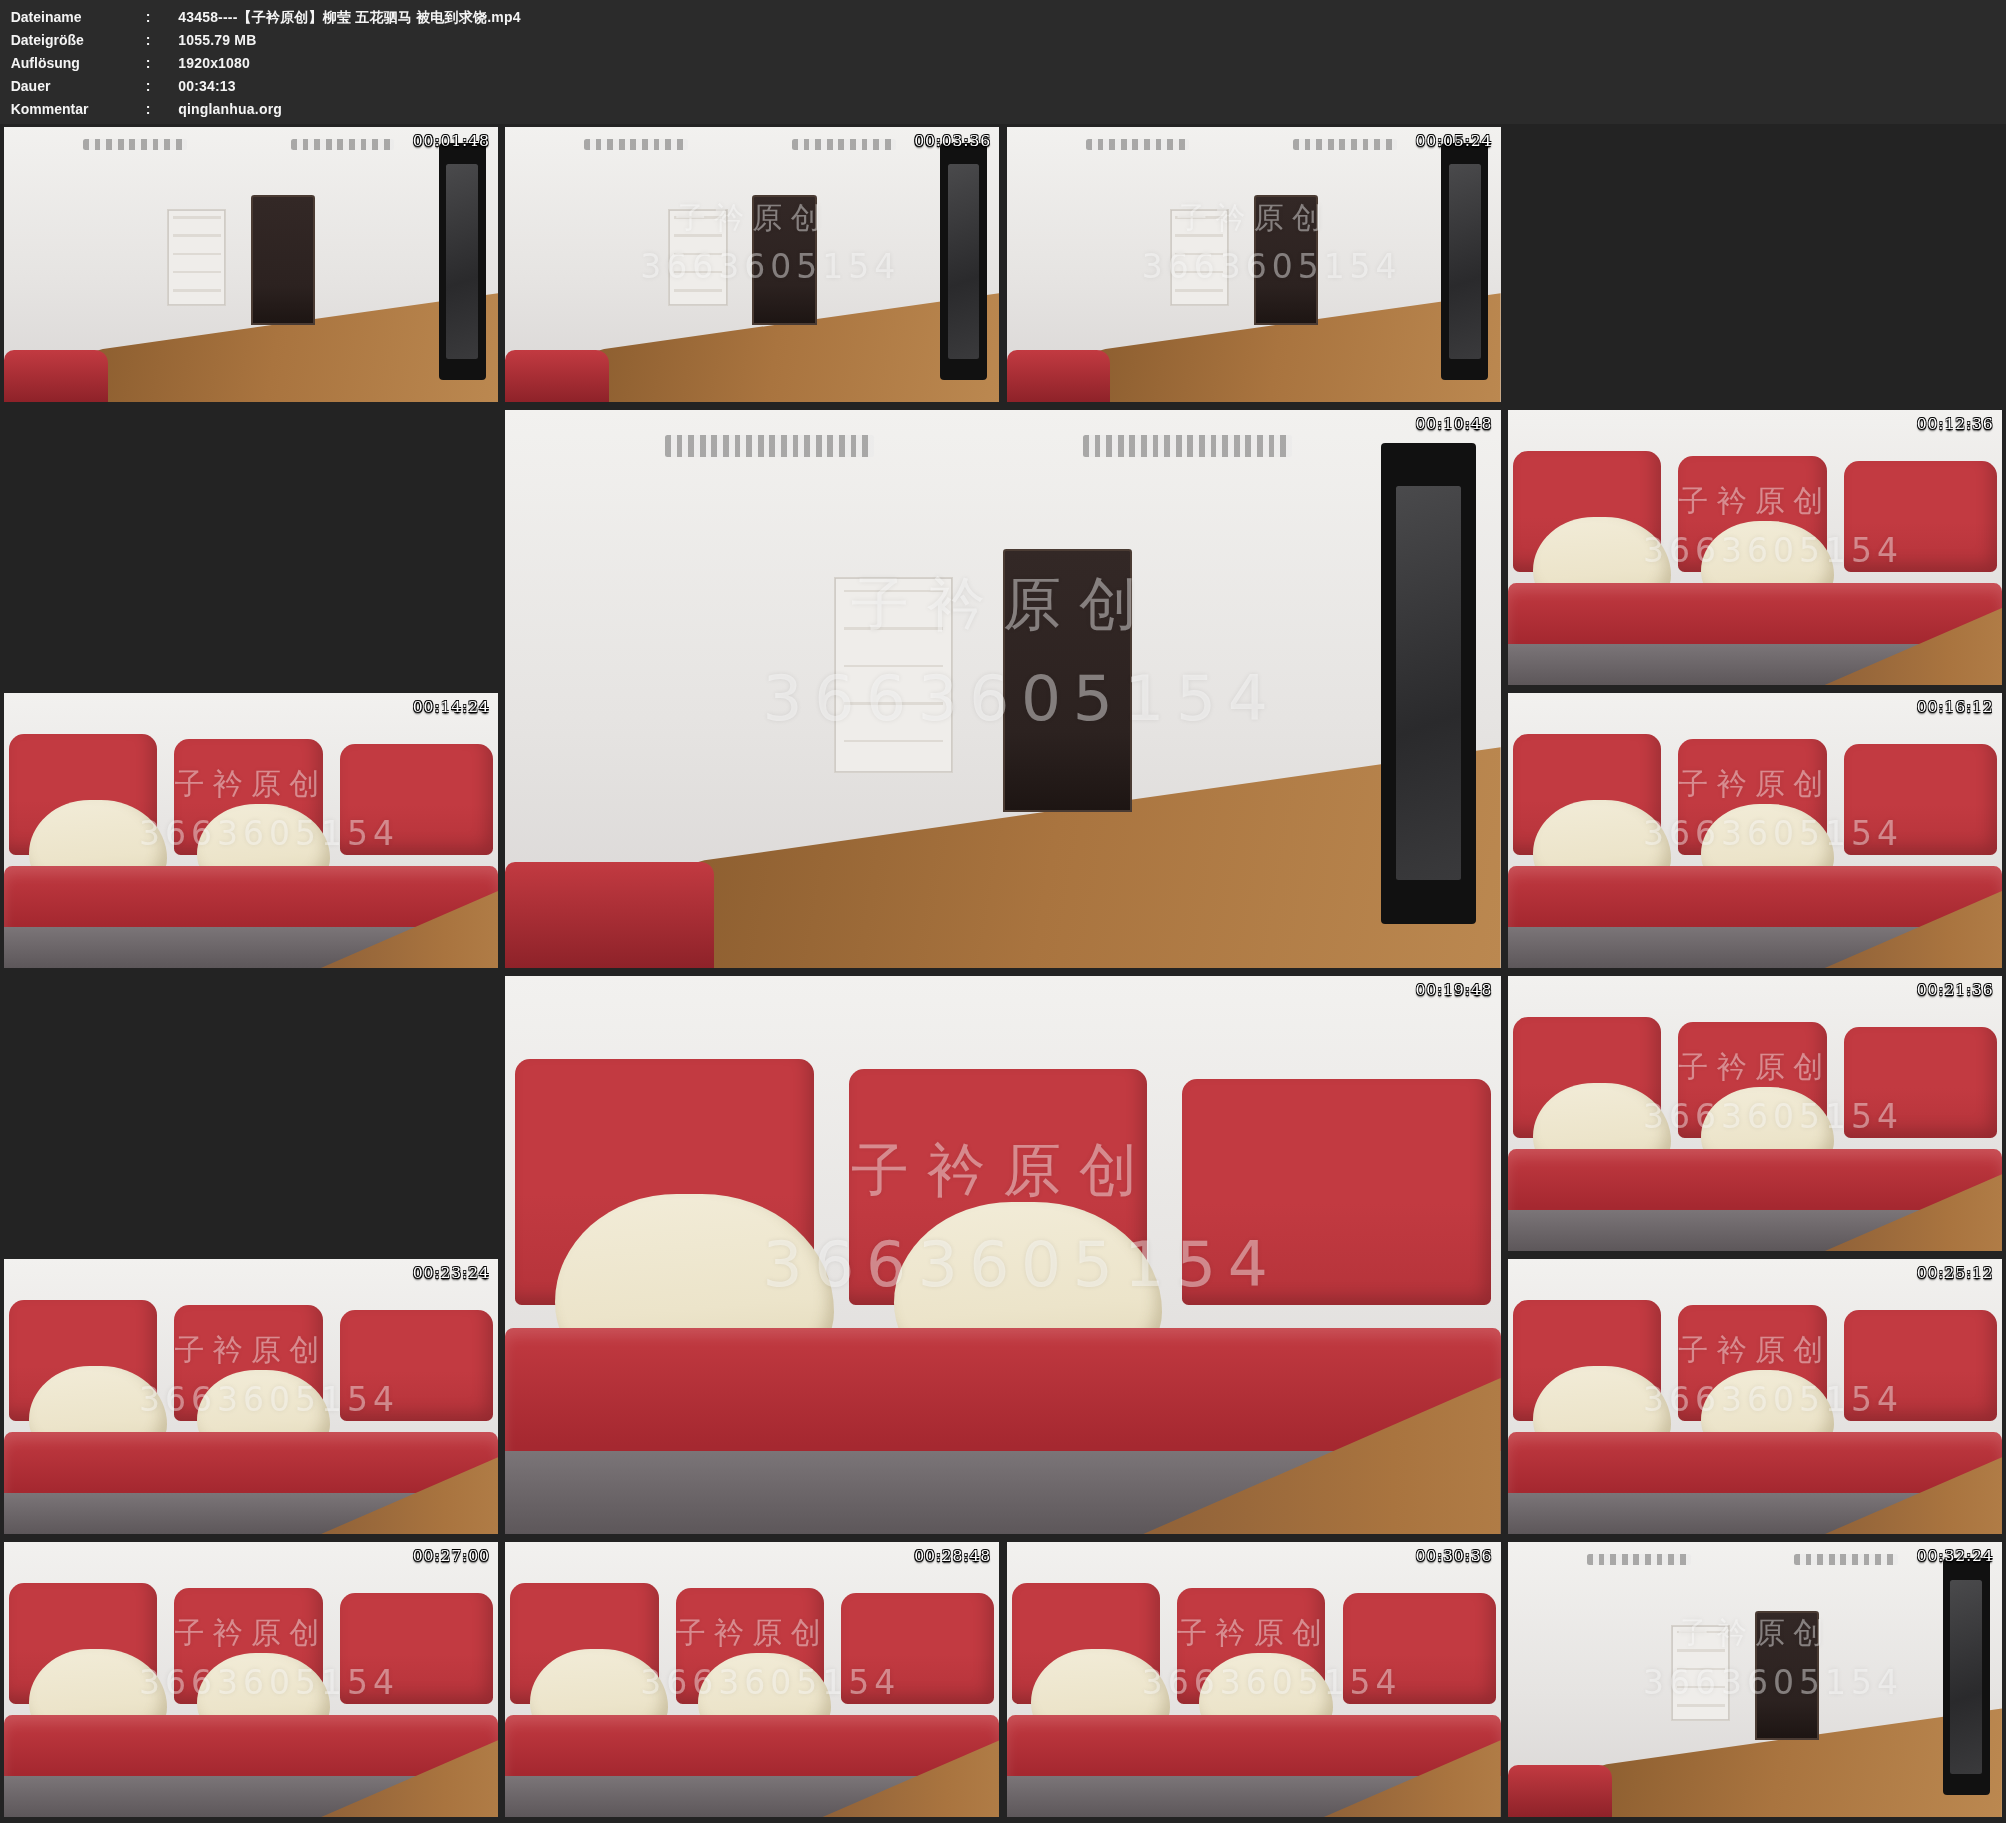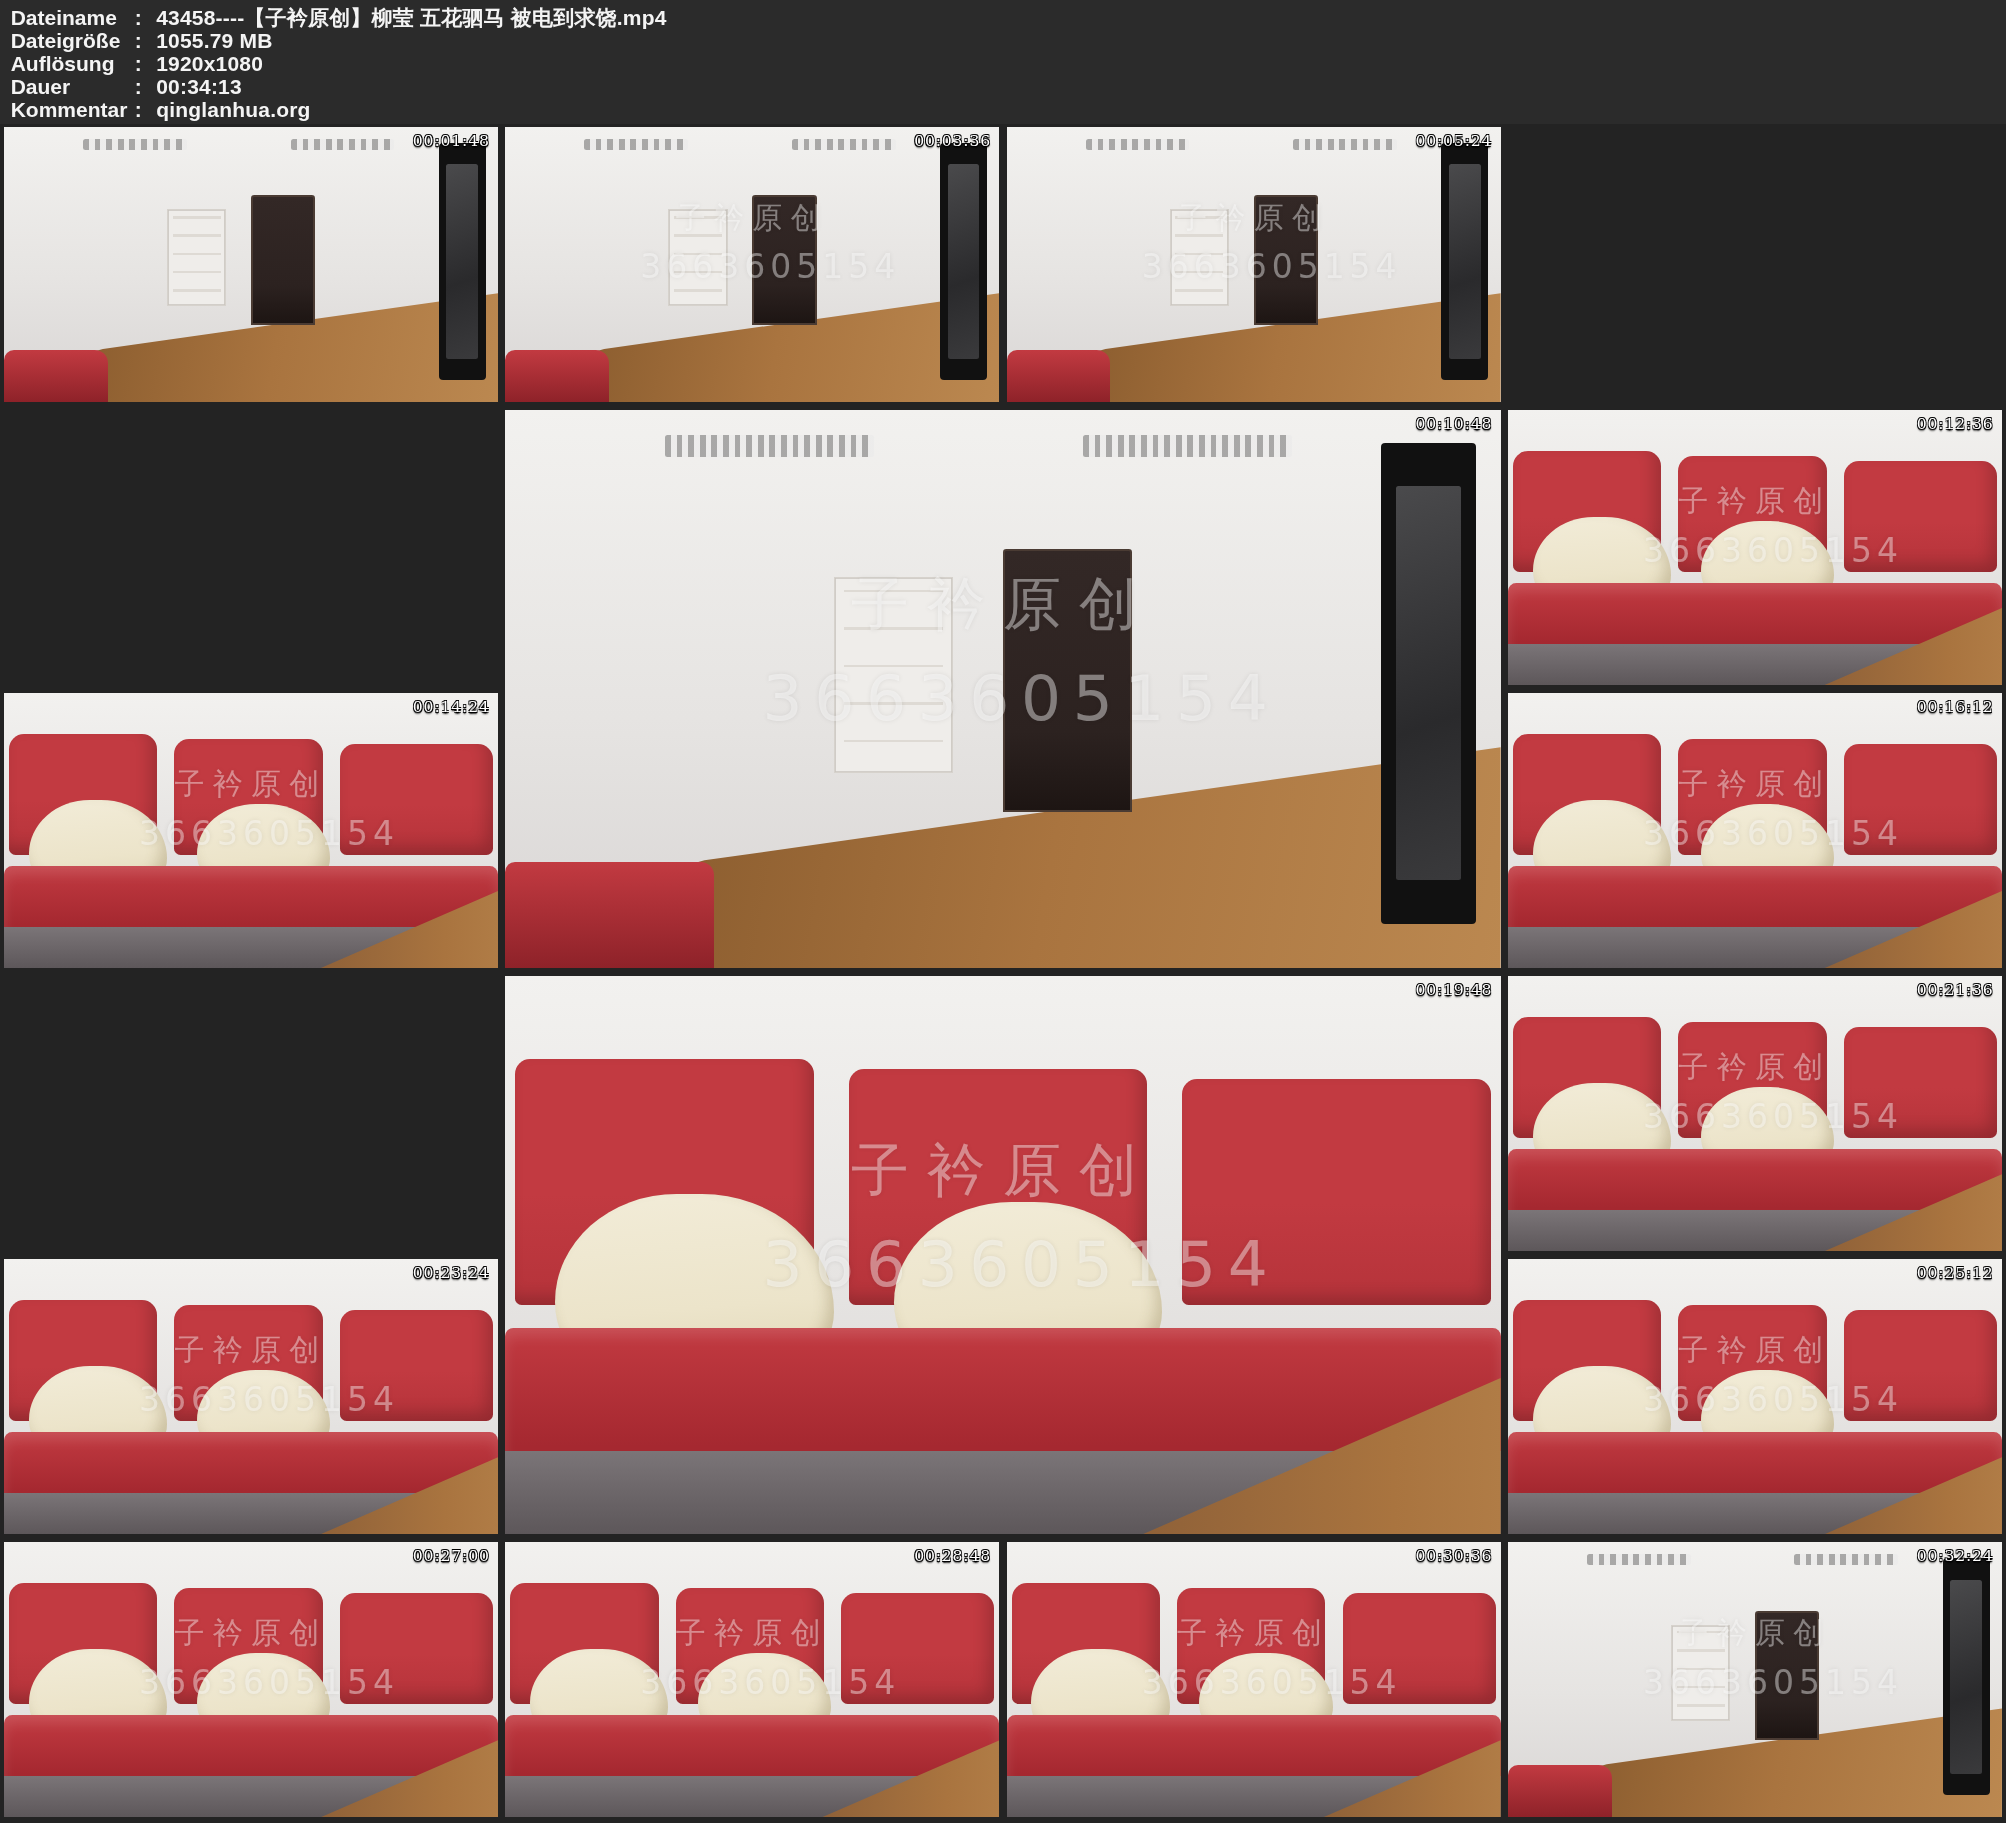--- a/index.html
+++ b/index.html
@@ -9,21 +9,21 @@
     --wall:#d8d5d4; --wall-light:#f2f1ef;
     --wood:#a9743f; --wood-dark:#7e5328;
     --base-gray:#6e686b; --door:#2c2220;
   }
   *{margin:0;padding:0;box-sizing:border-box;}
   html,body{width:2006px;height:1823px;overflow:hidden;}
   body{background:var(--bg);font-family:"Liberation Sans",sans-serif;}
 
   
   .meta{background:var(--header-bg);height:124px;padding:5.8px 0 0 10.7px;color:var(--text);}
-  .meta-row{display:flex;line-height:23px;font-size:21px;font-weight:bold;white-space:nowrap;}
+  .meta-row{display:flex;line-height:23px;font-size:14px;font-weight:bold;white-space:nowrap;gap:11px;}
   .meta-label{width:124px;flex:0 0 124px;}
   .meta-colon{width:21.5px;flex:0 0 21.5px;}
   .meta-value{letter-spacing:0.2px;text-align:center;}
 
   
   .sheet{
     height:1696px;margin-top:2.5px;padding:0 4.1px 5px 4.1px;
     display:grid;grid-template-columns:repeat(4,1fr);grid-template-rows:repeat(6,1fr);
     gap:7.4px;background:var(--bg);
   }

